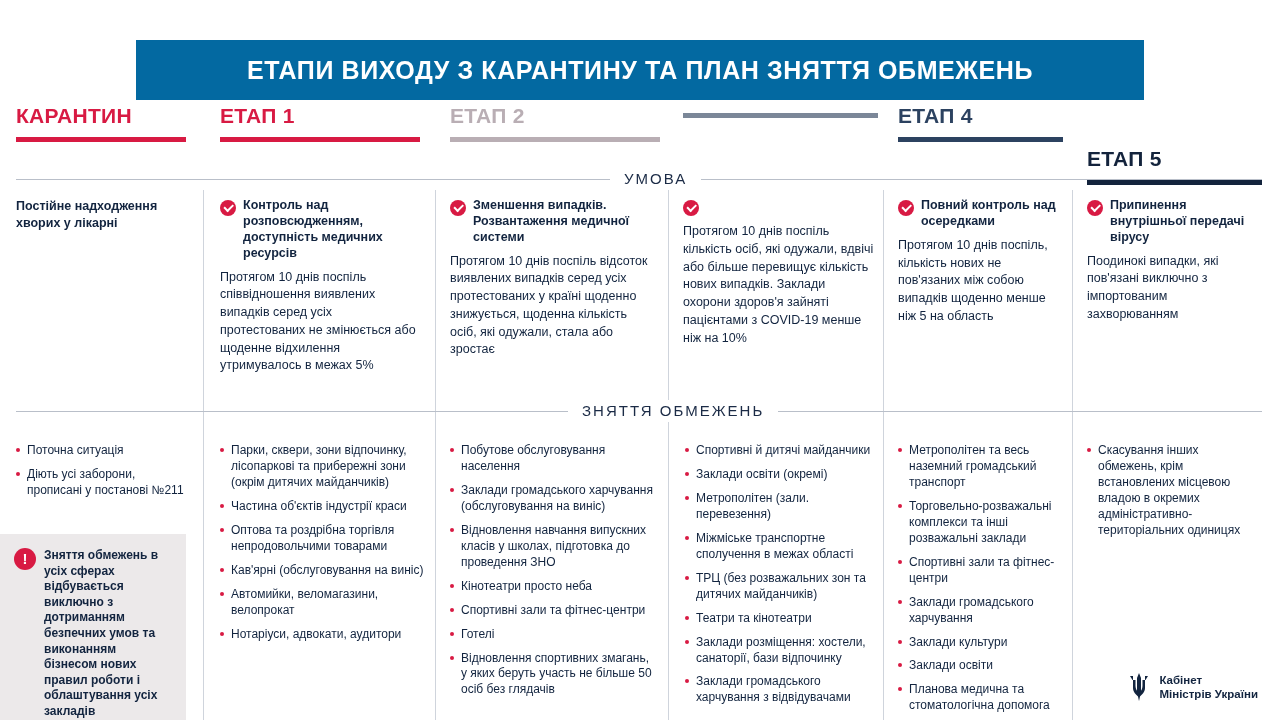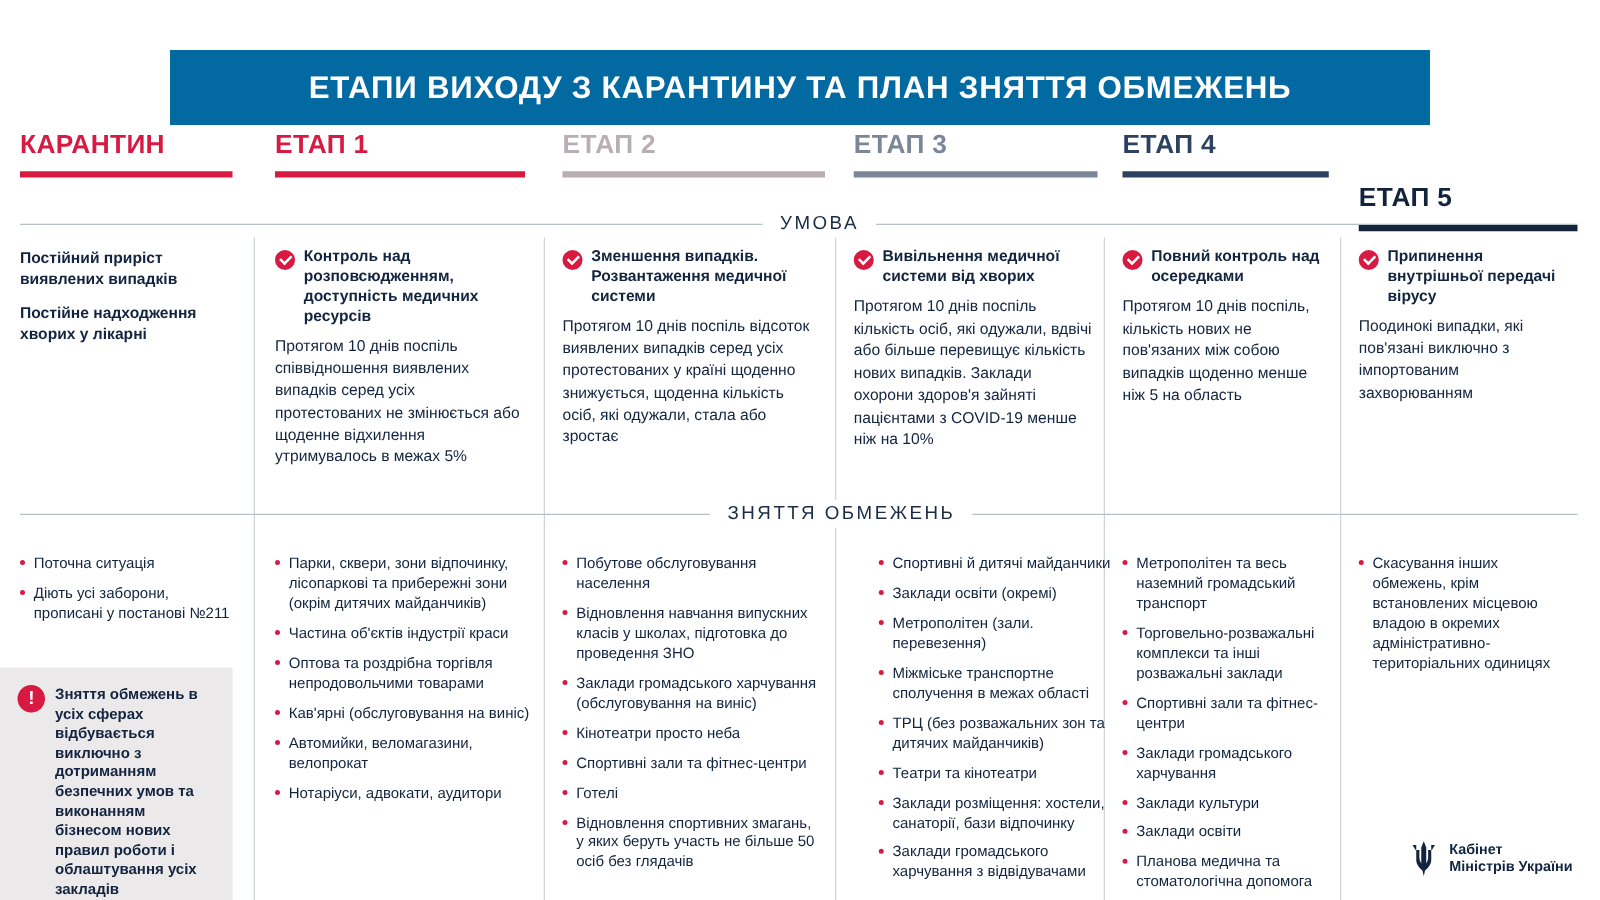--- a/index.html
+++ b/index.html
@@ -88,21 +88,20 @@
   </div>
   <div class="col" style="left:220px;width:200px;">
     <div class="col-head" style="color:#d81a43;">ЕТАП 1</div>
     <div class="col-rule" style="background:#d81a43;"></div>
   </div>
   <div class="col" style="left:450px;width:210px;">
     <div class="col-head" style="color:#b9aeb4;">ЕТАП 2</div>
     <div class="col-rule" style="background:#b9aeb4;"></div>
   </div>
   <div class="col" style="left:683px;width:195px;">
-    <div class="col-head" style="color:#7b8798;">ЕТАП 3</div>
     <div class="col-rule" style="background:#7b8798;"></div>
   </div>
   <div class="col" style="left:898px;width:165px;">
     <div class="col-head" style="color:#2c4260;">ЕТАП 4</div>
     <div class="col-rule" style="background:#2c4260;"></div>
   </div>
   <div class="col" style="left:1087px;width:175px;">
     <div class="col-head" style="color:#13233c;margin-top:43px;">ЕТАП 5</div>
     <div class="col-rule" style="background:#13233c;"></div>
   </div>
@@ -113,21 +112,20 @@
 <div class="vsep" style="left:668px;top:190px;height:530px;"></div>
 <div class="vsep" style="left:883px;top:190px;height:530px;"></div>
 <div class="vsep" style="left:1072px;top:190px;height:530px;"></div>
 
 <div class="band" style="top:168px;">
   <div class="band-line" style="left:16px;width:1246px;"></div>
   <div class="band-txt" style="left:610px;">УМОВА</div>
 </div>
 
 <div class="cond" style="left:16px;top:198px;width:176px;">
-  <div class="q-item">Постійний приріст виявлених випадків</div>
   <div class="q-item">Постійне надходження хворих у лікарні</div>
 </div>
 
 <div class="cond" style="left:220px;top:198px;width:196px;">
   <div class="cond-head">
     <div class="chk"></div>
     <div class="cond-title">Контроль над розповсюдженням, доступність медичних ресурсів</div>
   </div>
   <div class="cond-body">Протягом 10 днів поспіль співвідношення виявлених випадків серед усіх протестованих не змінюється або щоденне відхилення утримувалось в межах 5%</div>
 </div>
@@ -136,21 +134,20 @@
   <div class="cond-head">
     <div class="chk"></div>
     <div class="cond-title">Зменшення випадків. Розвантаження медичної системи</div>
   </div>
   <div class="cond-body">Протягом 10 днів поспіль відсоток виявлених випадків серед усіх протестованих у країні щоденно знижується, щоденна кількість осіб, які одужали, стала або зростає</div>
 </div>
 
 <div class="cond" style="left:683px;top:198px;width:192px;">
   <div class="cond-head">
     <div class="chk"></div>
-    <div class="cond-title">Вивільнення медичної системи від хворих</div>
   </div>
   <div class="cond-body">Протягом 10 днів поспіль кількість осіб, які одужали, вдвічі або більше перевищує кількість нових випадків. Заклади охорони здоров'я зайняті пацієнтами з COVID-19 менше ніж на 10%</div>
 </div>
 
 <div class="cond" style="left:898px;top:198px;width:165px;">
   <div class="cond-head">
     <div class="chk"></div>
     <div class="cond-title">Повний контроль над осередками</div>
   </div>
   <div class="cond-body">Протягом 10 днів поспіль, кількість нових не пов'язаних між собою випадків щоденно менше ніж 5 на область</div>
@@ -178,29 +175,29 @@
   <div class="bli">Парки, сквери, зони відпочинку, лісопаркові та прибережні зони (окрім дитячих майданчиків)</div>
   <div class="bli">Частина об'єктів індустрії краси</div>
   <div class="bli">Оптова та роздрібна торгівля непродовольчими товарами</div>
   <div class="bli">Кав'ярні (обслуговування на виніс)</div>
   <div class="bli">Автомийки, веломагазини, велопрокат</div>
   <div class="bli">Нотаріуси, адвокати, аудитори</div>
 </div>
 
 <div class="blist" style="left:450px;top:443px;width:208px;">
   <div class="bli">Побутове обслуговування населення</div>
+  <div class="bli">Заклади громадського харчування (обслуговування на виніс)</div>
   <div class="bli">Відновлення навчання випускних класів у школах, підготовка до проведення ЗНО</div>
-  <div class="bli">Заклади громадського харчування (обслуговування на виніс)</div>
   <div class="bli">Кінотеатри просто неба</div>
   <div class="bli">Спортивні зали та фітнес-центри</div>
   <div class="bli">Готелі</div>
   <div class="bli">Відновлення спортивних змагань, у яких беруть участь не більше 50 осіб без глядачів</div>
 </div>
 
-<div class="blist" style="left:703px;top:443px;width:192px;">
+<div class="blist" style="left:685px;top:443px;width:192px;">
   <div class="bli">Спортивні й дитячі майданчики</div>
   <div class="bli">Заклади освіти (окремі)</div>
   <div class="bli">Метрополітен (зали. перевезення)</div>
   <div class="bli">Міжміське транспортне сполучення в межах області</div>
   <div class="bli">ТРЦ (без розважальних зон та дитячих майданчиків)</div>
   <div class="bli">Театри та кінотеатри</div>
   <div class="bli">Заклади розміщення: хостели, санаторії, бази відпочинку</div>
   <div class="bli">Заклади громадського харчування з відвідувачами</div>
 </div>
 

